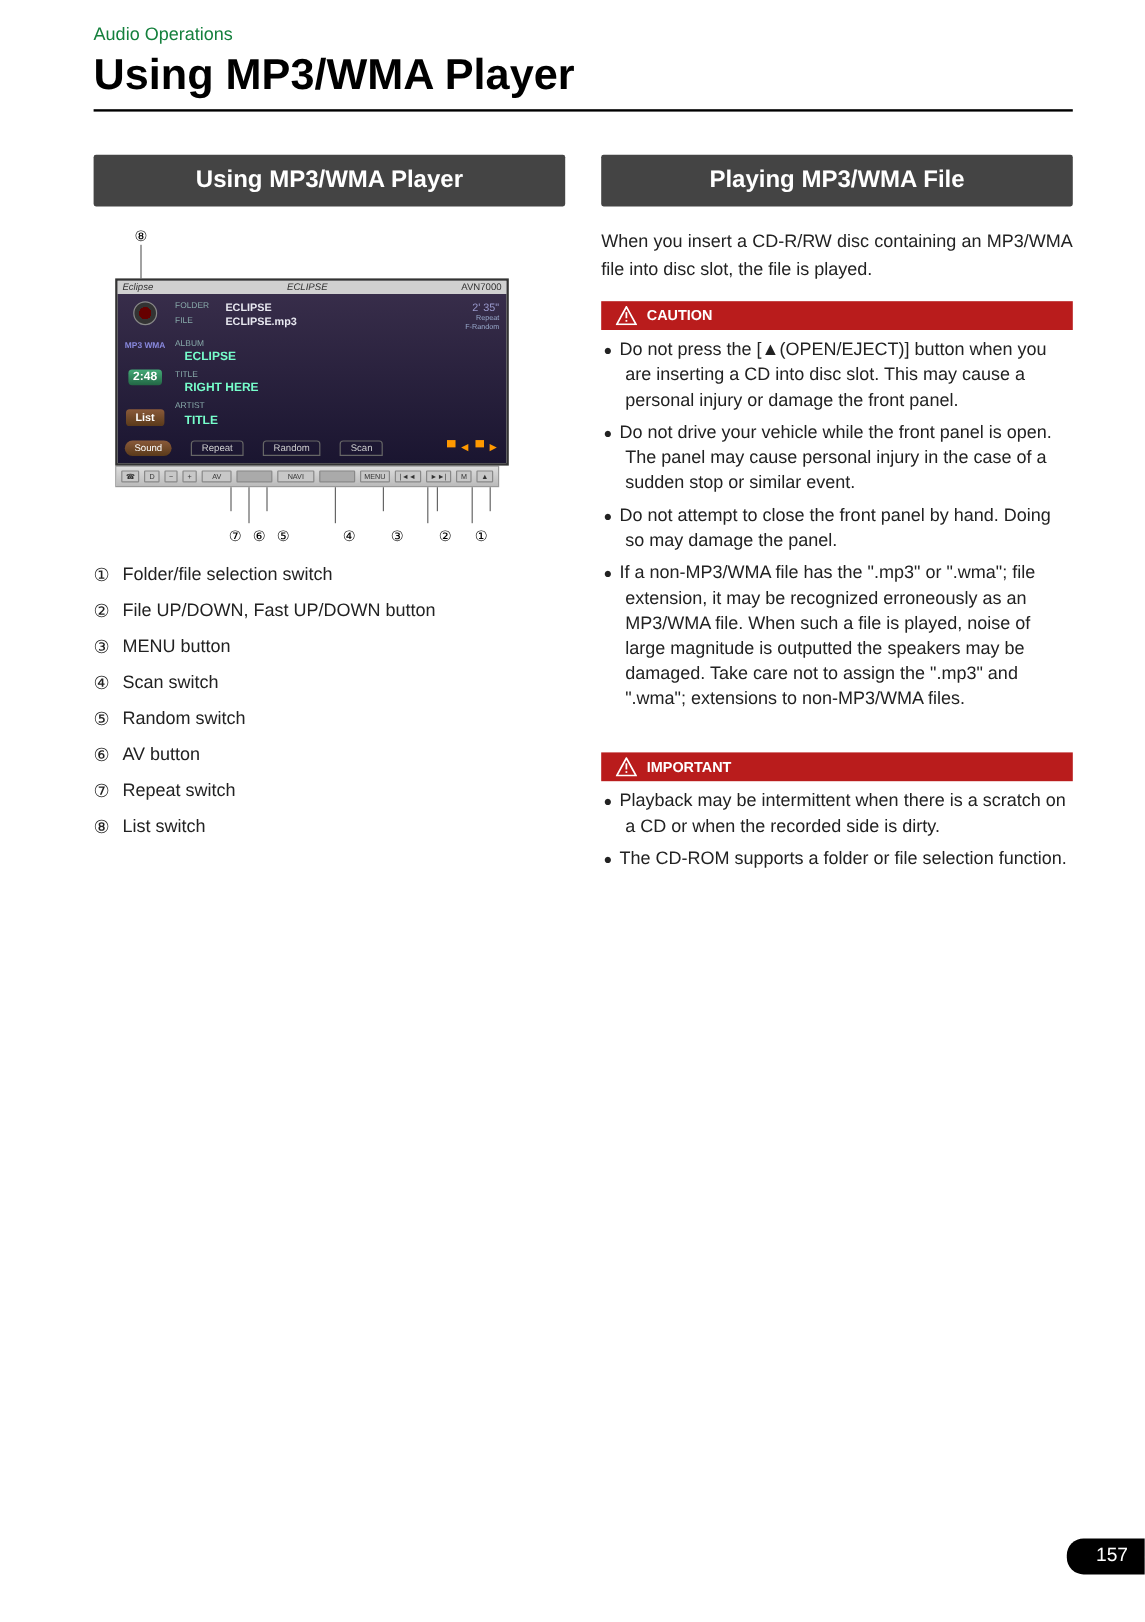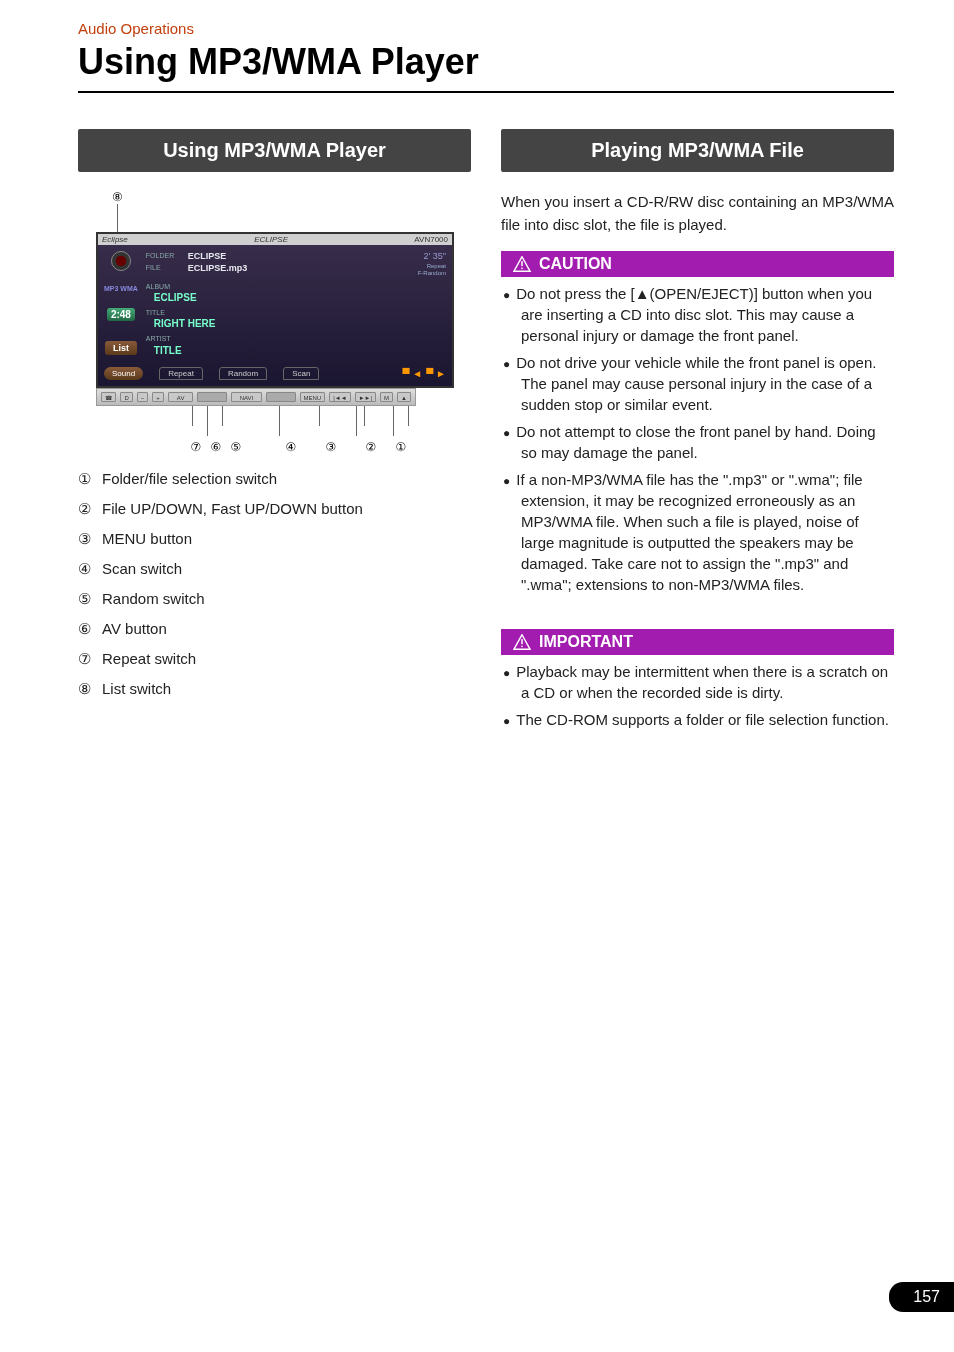--- a/index.html
+++ b/index.html
@@ -6,21 +6,21 @@
     body {
       width: 954px;
       height: 1352px;
       font-family: Arial, Helvetica, sans-serif;
       background: #fff;
       position: relative;
       padding: 20px 60px 0 78px;
     }
     .breadcrumb {
       font-size: 15px;
-      color: #c2410c;
+      color: #15803d;
       margin-bottom: 4px;
     }
     .main-title {
       font-size: 36px;
       font-weight: bold;
       color: #000;
       border-bottom: 2px solid #000;
       padding-bottom: 8px;
       margin-bottom: 36px;
     }
@@ -33,24 +33,24 @@
       background: #444;
       color: #fff;
       font-weight: bold;
       font-size: 20px;
       text-align: center;
       padding: 10px 6px;
       border-radius: 2px;
       margin-bottom: 18px;
     }
     .caution-header, .important-header {
-      background: #a21caf;
+      background: #b91c1c;
       color: #fff;
       font-weight: bold;
-      font-size: 16px;
+      font-size: 12px;
       padding: 4px 12px;
       display: flex;
       align-items: center;
       gap: 8px;
     }
     .warning-icon {
       width: 18px;
       height: 16px;
     }
     .device-area {
@@ -61,21 +61,21 @@
       margin-left: 28px;
       font-size: 12px;
     }
     .callout-8-line {
       width: 1px;
       height: 28px;
       background: #666;
       margin-left: 33px;
     }
     .screen {
-      width: 358px;
+      width: 328px;
       margin-left: 12px;
       border: 2px solid #333;
       background: linear-gradient(180deg, #3a2f4c 0%, #1a1530 100%);
       font-family: Arial, sans-serif;
       font-size: 9px;
       color: #ddd;
       position: relative;
     }
     .screen-top {
       background: #d0d0d0;

